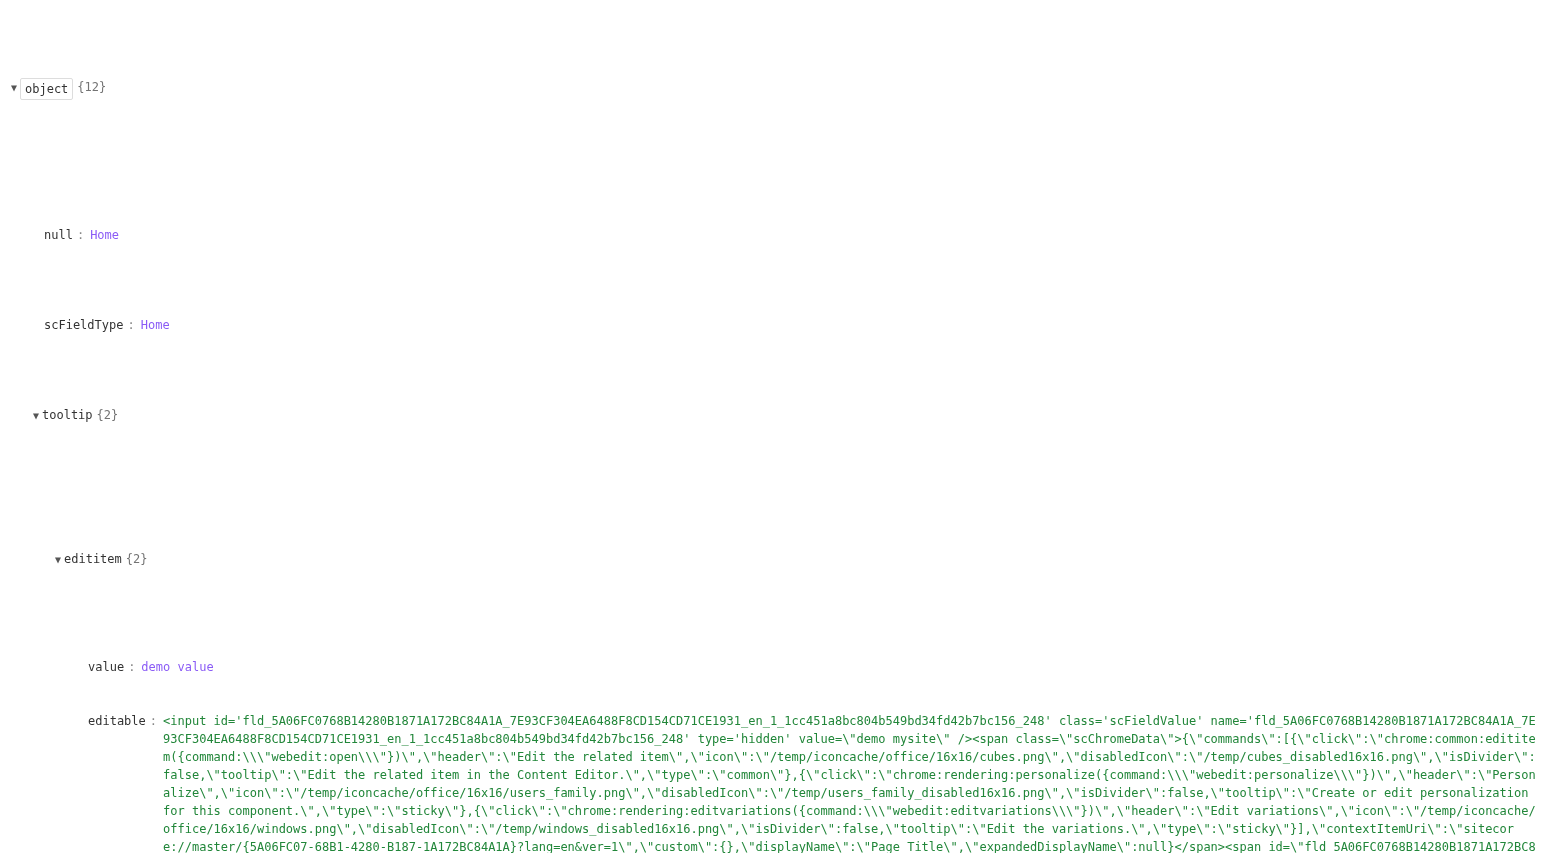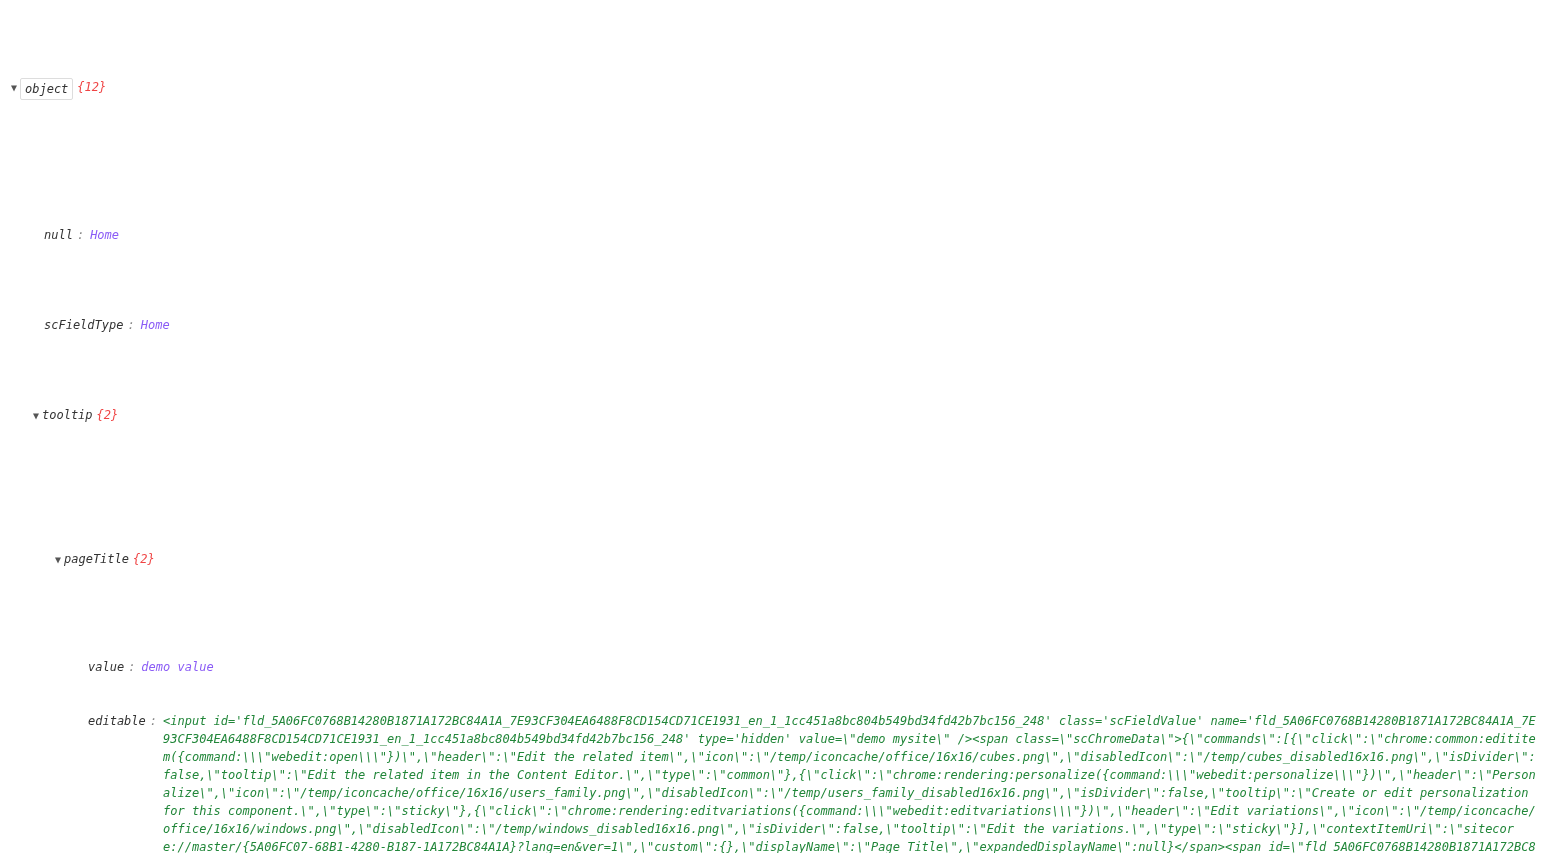--- a/index.html
+++ b/index.html
@@ -11,21 +11,20 @@
     background: #fff;
     color: #333;
   }
   .viewer {
     padding: 6px 8px 20px 8px;
     white-space: pre-wrap;
   }
   .row {
     display: flex;
     align-items: flex-start;
-    font-style: italic;
   }
   .toggle {
     width: 12px;
     flex: 0 0 12px;
     text-align: center;
     color: #555;
     font-size: 10px;
     padding-top: 2px;
     cursor: pointer;
     user-select: none;
@@ -33,21 +32,21 @@
   .toggle::before { content: "▼"; }
   .key {
     color: #333;
     white-space: nowrap;
   }
   .colon {
     color: #888;
     padding: 0 6px 0 4px;
   }
   .count {
-    color: #ef4444;
+    color: #737373;
     padding-left: 4px;
   }
   .val {
     overflow-wrap: anywhere;
   }
   .str { color: #8b5cf6; }   
   .nowrap { white-space: nowrap; }
   .children { padding-left: 22px; }
   .long { color: #218639; word-break: break-all; }
   .hdr {
@@ -90,21 +89,21 @@
       <span class="toggle"></span>
       <span class="key">tooltip</span>
       <span class="count">{2}</span>
     </div>
 
     <div class="children">
 
       
       <div class="row">
         <span class="toggle"></span>
-        <span class="key">pageTitle</span>
+        <span class="key">edititem</span>
         <span class="count">{2}</span>
       </div>
 
       <div class="children">
         <div class="row" style="padding-left:14px">
           <span class="key">value</span>
           <span class="colon">:</span>
           <span class="val str">demo value</span>
         </div>
         <div class="row" style="padding-left:14px">

